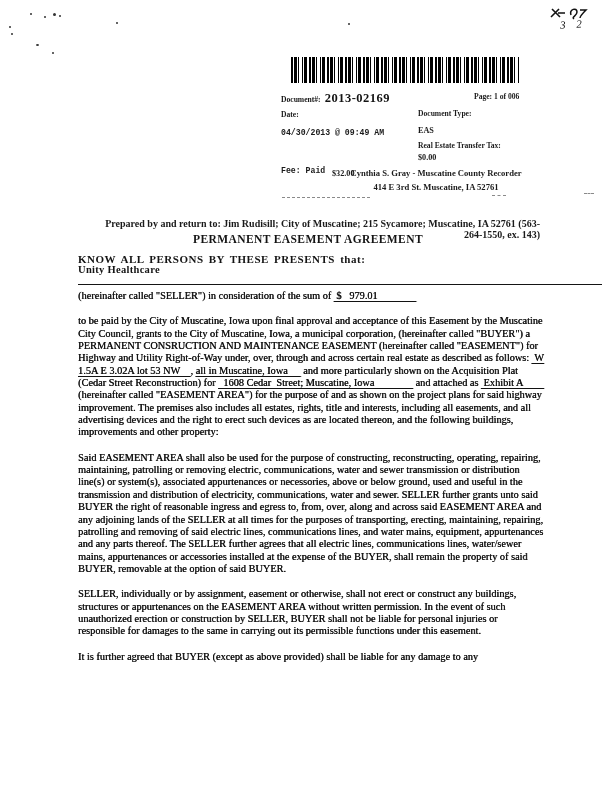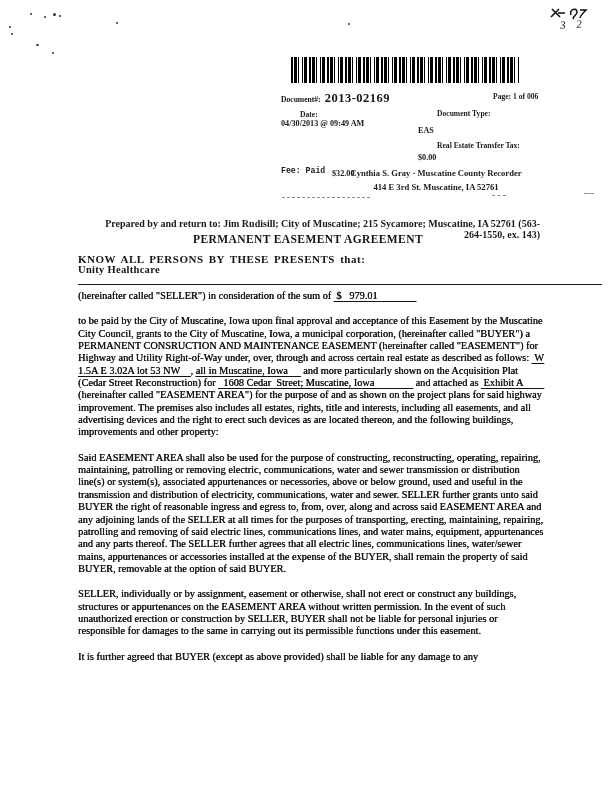--- a/index.html
+++ b/index.html
@@ -15,21 +15,21 @@
                letter-spacing:4px;transform:rotate(-3deg);color:#111;}
 
   
   .barcode{position:absolute;left:291px;top:57px;width:229px;height:26px;
     background:repeating-linear-gradient(90deg,
       #000 0px,#000 2px,#fff 2px,#fff 3px,
       #000 3px,#000 6px,#fff 6px,#fff 7px,
       #000 7px,#000 8px,#fff 8px,#fff 11px,
       #000 11px,#000 12px,#fff 12px,#fff 13px,
       #000 13px,#000 16px,#fff 16px,#fff 18px);}
-  .stamp{position:absolute;font-size:7.6px;font-weight:bold;color:#1a1a1a;margin-left:19px;}
+  .stamp{position:absolute;font-size:7.6px;font-weight:bold;color:#1a1a1a;}
   .stamp-val{position:absolute;font-size:8.2px;font-weight:bold;color:#1a1a1a;}
   .docnum-row{position:absolute;left:281px;top:88px;white-space:nowrap;text-align:right;}
   .docnum-row .lbl{font-size:7.6px;font-weight:bold;}
   .docnum-row .num{font-size:12.5px;font-weight:bold;letter-spacing:.5px;}
   .recorder{position:absolute;left:280px;width:312px;text-align:center;
             font-size:8.6px;font-weight:bold;color:#1a1a1a;}
   .dash-remnant{position:absolute;border-top:1px dashed #8a8a8a;height:0;}
 
   
   .prepared{position:absolute;left:90px;top:218px;width:450px;text-align:right;
@@ -71,21 +71,21 @@
 
   <div class="barcode"></div>
 
   <div class="docnum-row">
     <span class="lbl">Document#:</span>
     <span class="num">2013-02169</span>
   </div>
   <div class="stamp" style="left:474px;top:92px;">Page: 1 of 006</div>
 
   <div class="stamp" style="left:281px;top:110px;">Date:</div>
-  <div class="stamp-val" style="left:281px;top:119px;">04/30/2013 @ 09:49 AM</div>
+  <div class="stamp-val" style="left:281px;top:128px;font-family:Liberation Mono, monospace;">04/30/2013 @ 09:49 AM</div>
 
   <div class="stamp" style="left:418px;top:109px;">Document Type:</div>
   <div class="stamp-val" style="left:418px;top:126px;">EAS</div>
 
   <div class="stamp" style="left:418px;top:141px;">Real Estate Transfer Tax:</div>
   <div class="stamp-val" style="left:418px;top:153px;">$0.00</div>
 
   <div class="stamp-val" style="left:281px;top:166px;font-family:Liberation Mono, monospace;">Fee: Paid</div>
   <div class="stamp-val" style="left:332px;top:153px;margin-top:16px;">$32.00</div>
 

